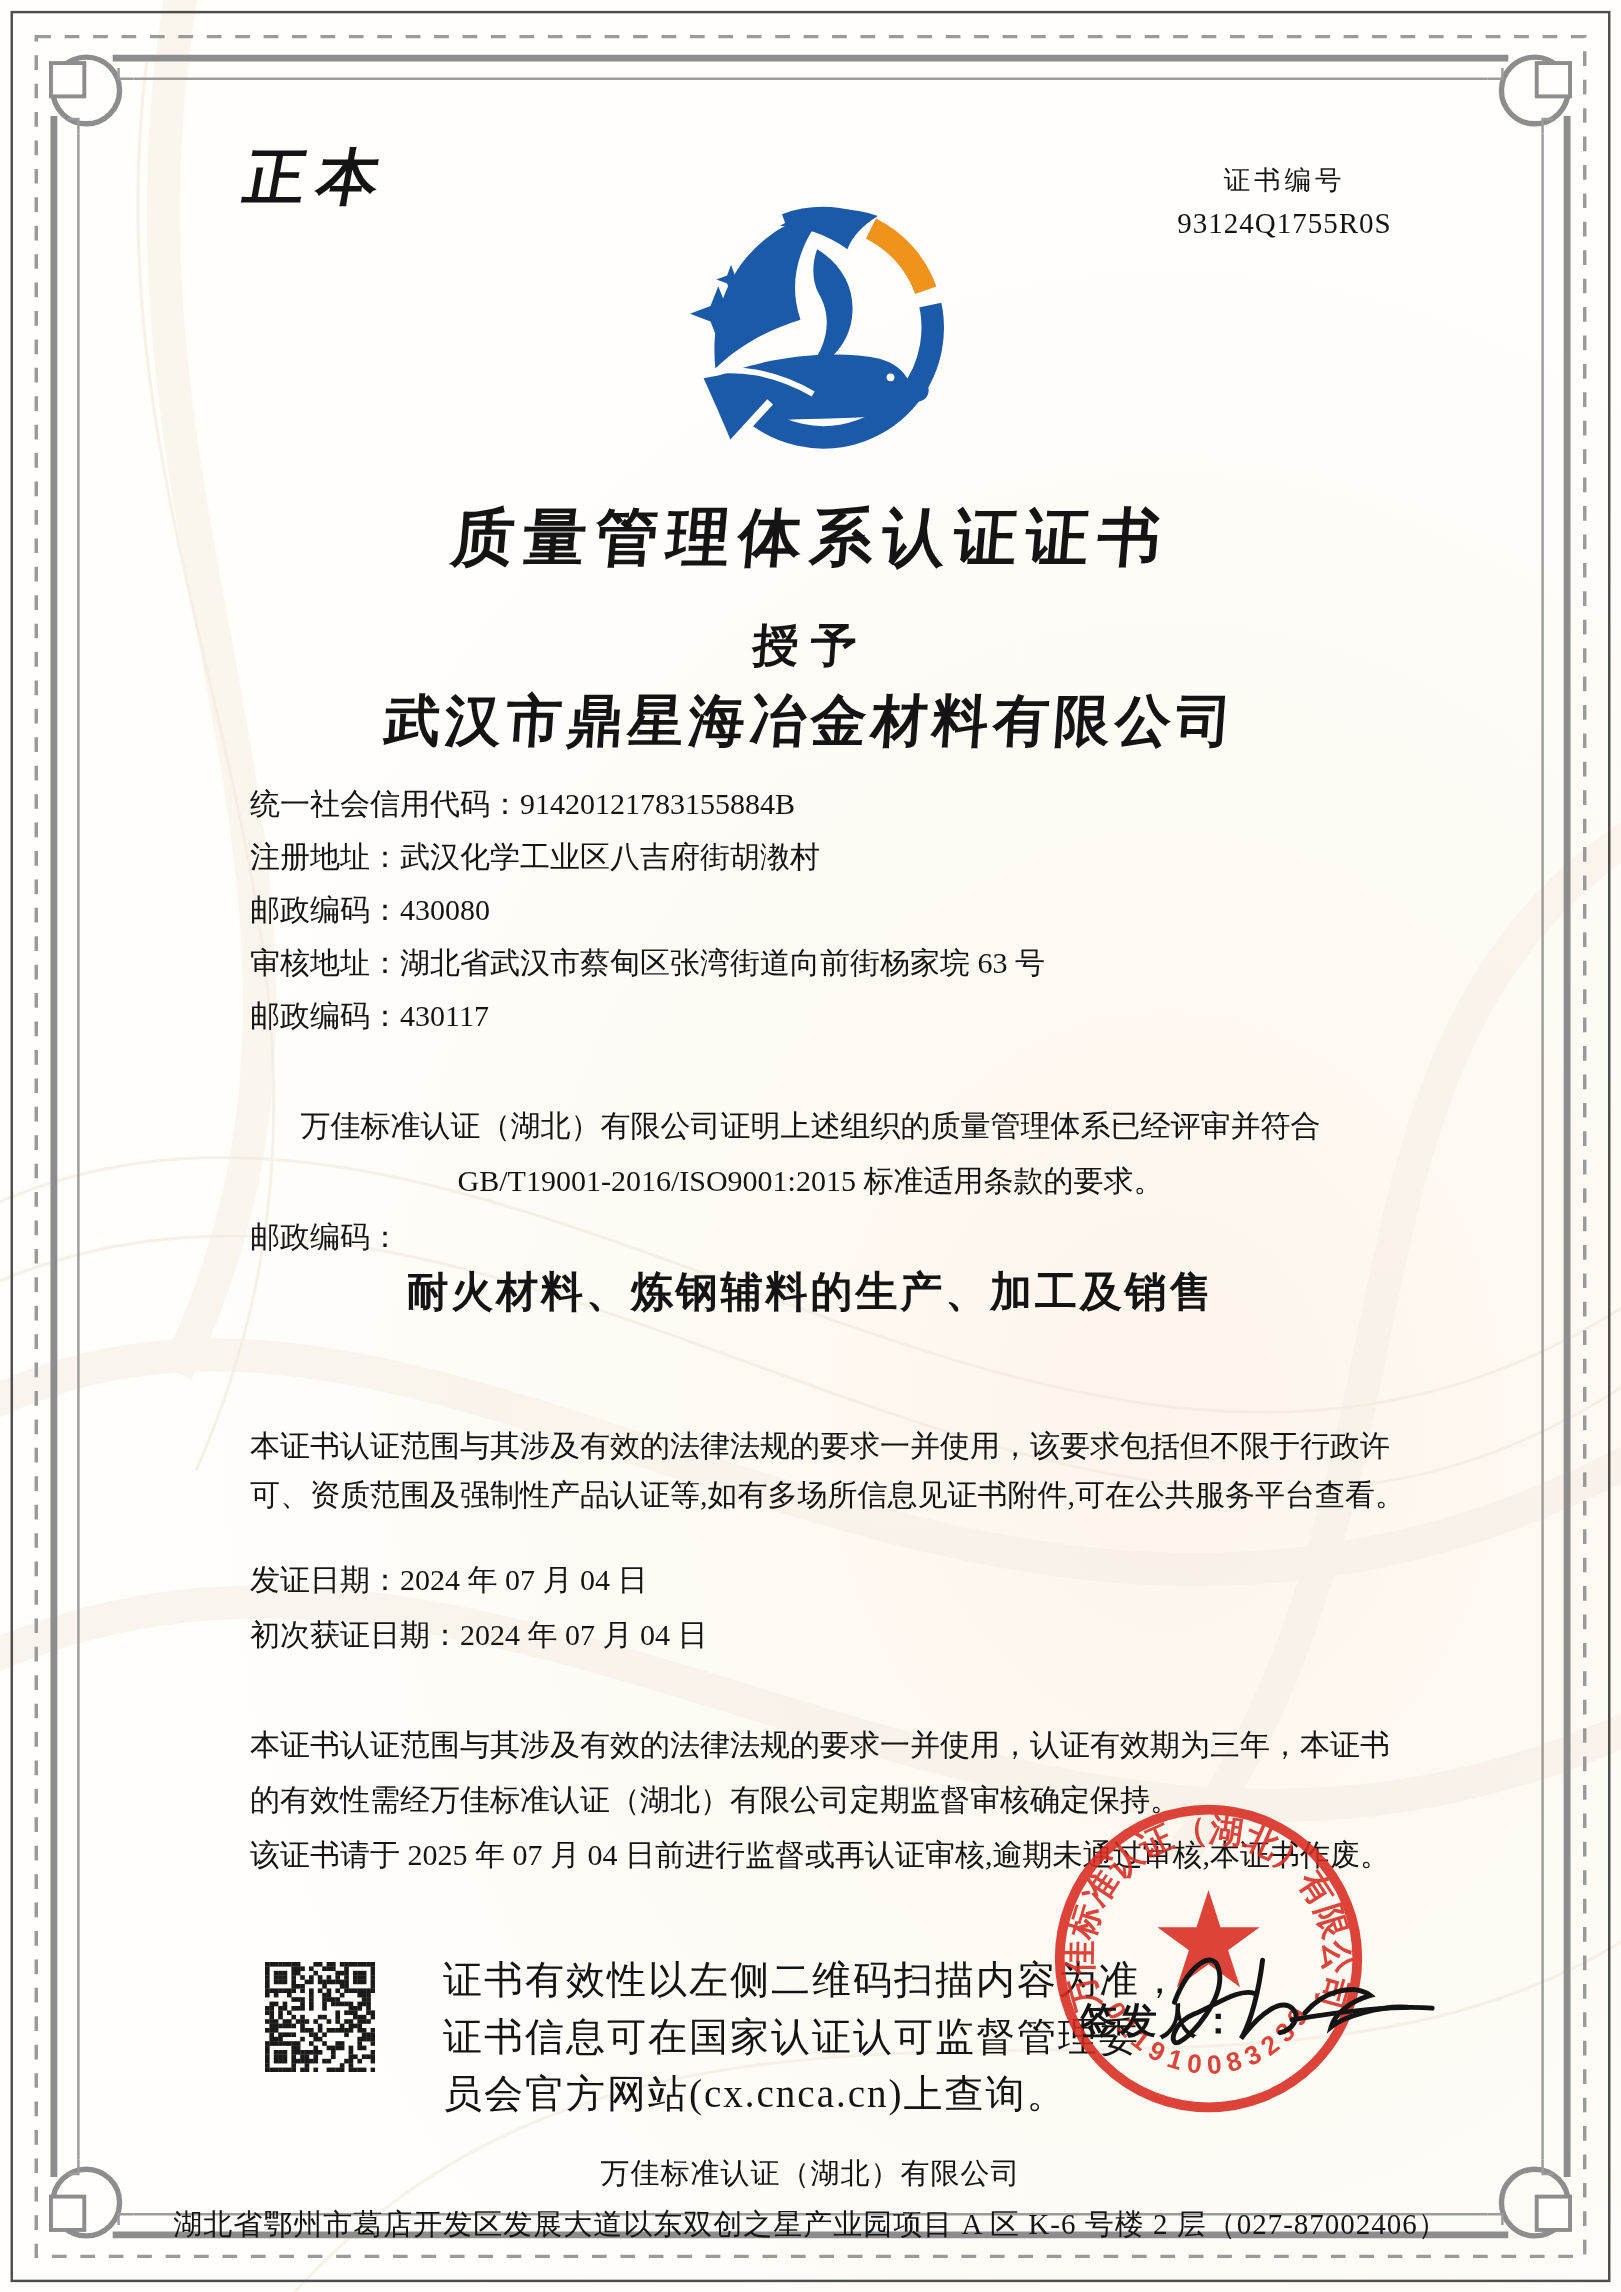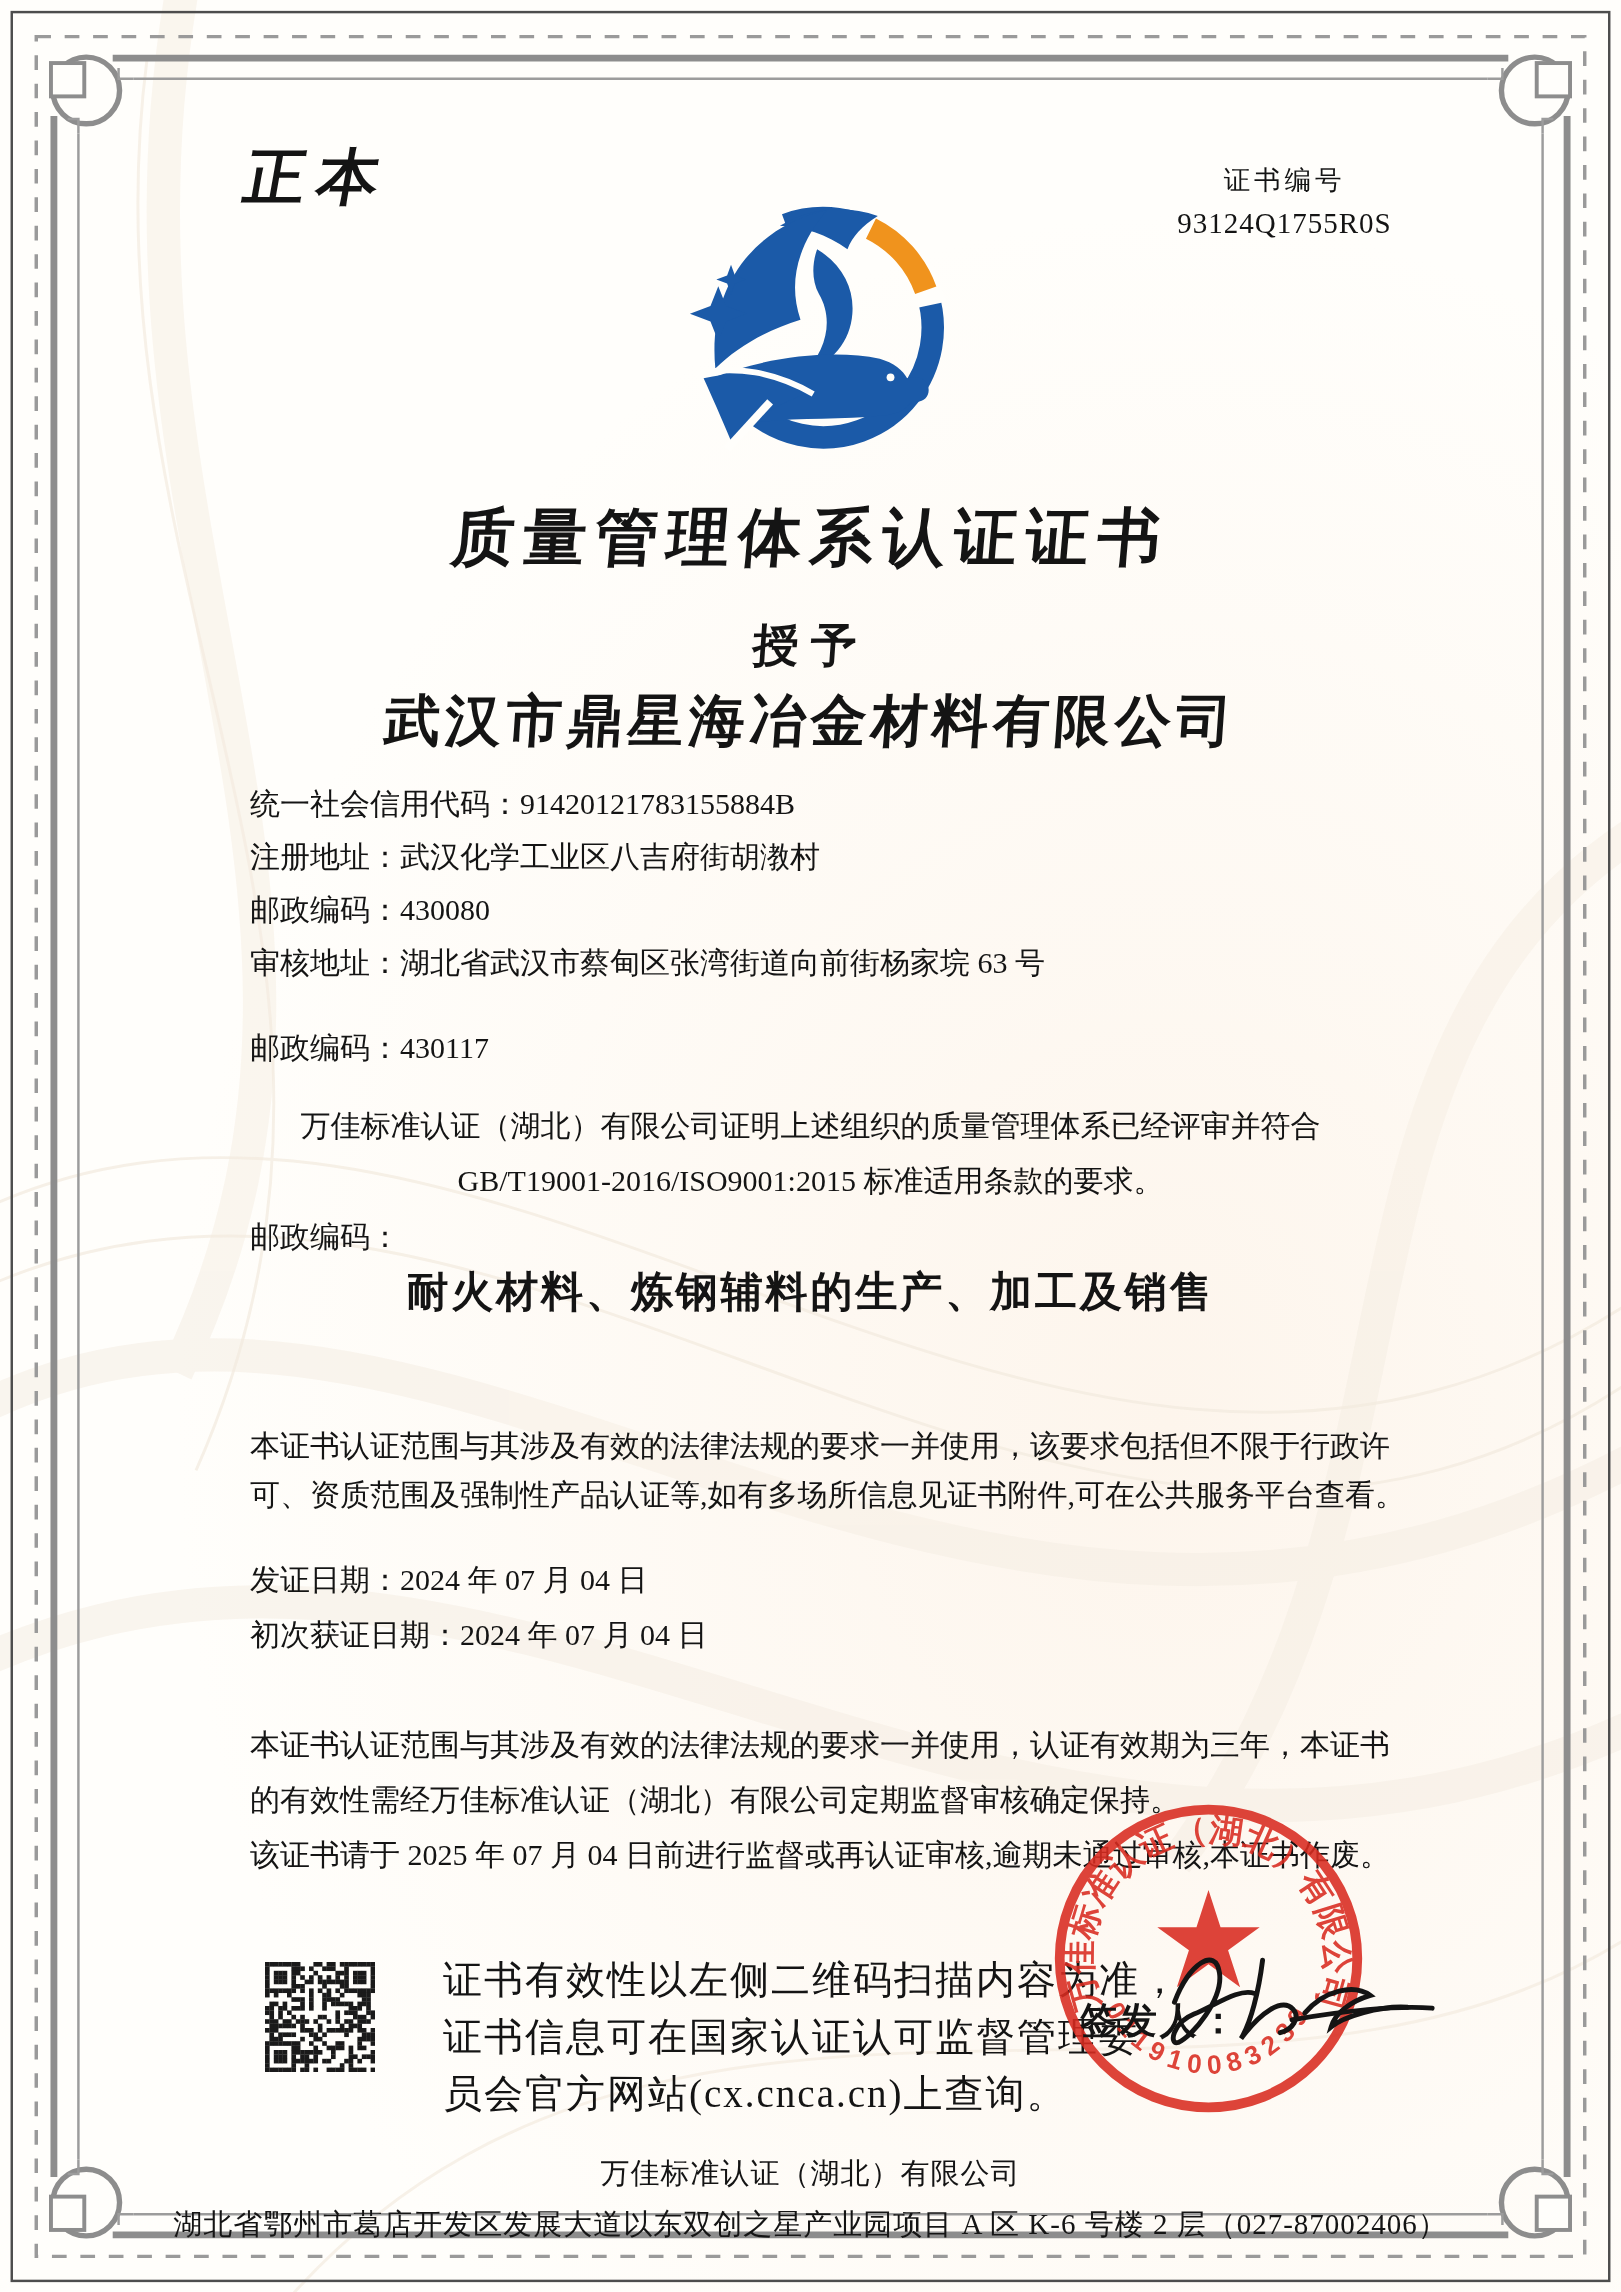--- a/index.html
+++ b/index.html
@@ -106,21 +106,21 @@
   </div>
 
   <div class="abs content centered cert-title" style="top:495px;">质量管理体系认证证书</div>
   <div class="abs content centered award" style="top:615px;">授予</div>
   <div class="abs content centered company" style="top:684px;">武汉市鼎星海冶金材料有限公司</div>
 
   <div class="abs content body-line" style="left:250px;top:784px;">统一社会信用代码：91420121783155884B</div>
   <div class="abs content body-line" style="left:250px;top:837px;">注册地址：武汉化学工业区八吉府街胡漖村</div>
   <div class="abs content body-line" style="left:250px;top:890px;">邮政编码：430080</div>
   <div class="abs content body-line" style="left:250px;top:943px;">审核地址：湖北省武汉市蔡甸区张湾街道向前街杨家垸 63 号</div>
-  <div class="abs content body-line" style="left:250px;top:996px;margin-top:32px;">邮政编码：430117</div>
+  <div class="abs content body-line" style="left:250px;top:996px;">邮政编码：430117</div>
 
   <div class="abs content centered body-line" style="top:1106px;text-align:center;">万佳标准认证（湖北）有限公司证明上述组织的质量管理体系已经评审并符合</div>
   <div class="abs content centered body-line" style="top:1161px;">GB/T19001-2016/ISO9001:2015 标准适用条款的要求。</div>
 
   <div class="abs content body-line" style="left:250px;top:1217px;">邮政编码：</div>
   <div class="abs content centered scope-value" style="top:1264px;">耐火材料、炼钢辅料的生产、加工及销售</div>
 
   <div class="abs content body-line" style="left:250px;top:1419px;margin-top:7px;">本证书认证范围与其涉及有效的法律法规的要求一并使用，该要求包括但不限于行政许</div>
   <div class="abs content body-line" style="left:250px;top:1475px;">可、资质范围及强制性产品认证等,如有多场所信息见证书附件,可在公共服务平台查看。</div>
 

